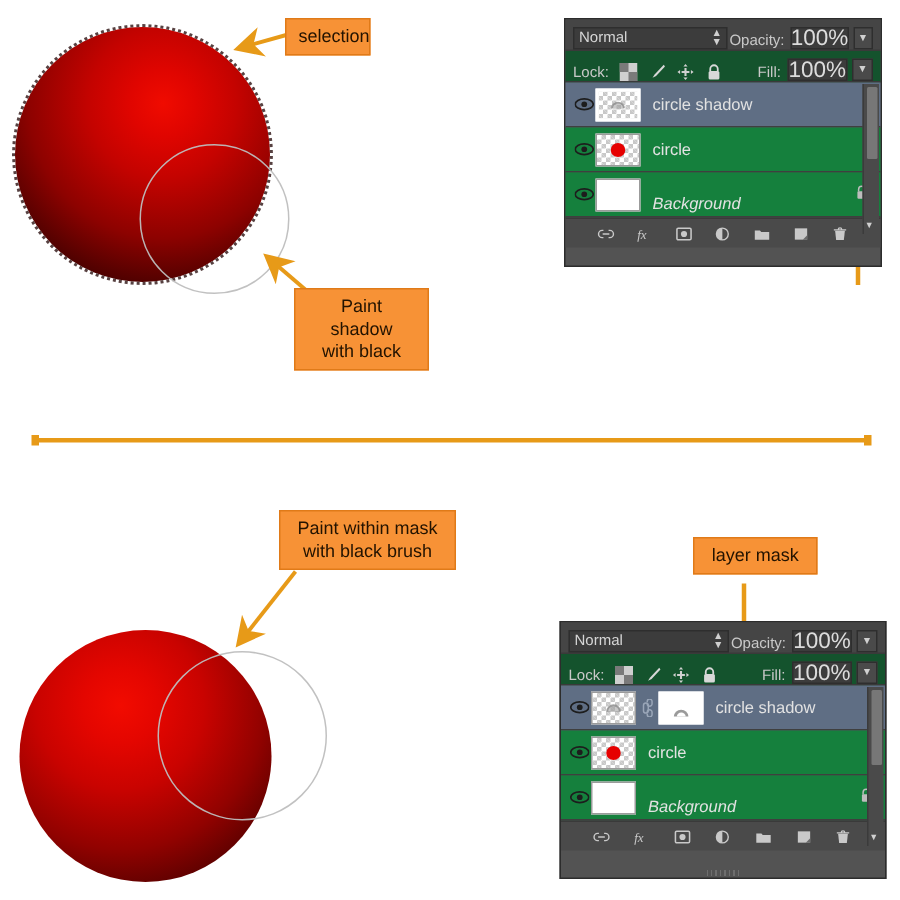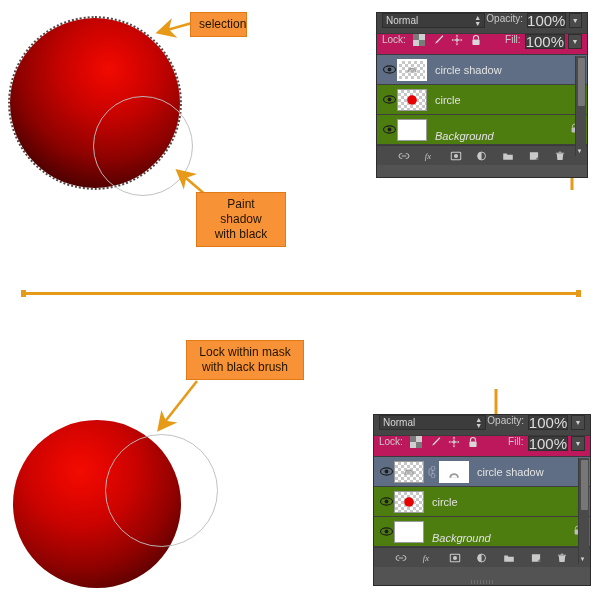--- a/index.html
+++ b/index.html
@@ -46,45 +46,45 @@
   
   .divider{position:absolute;left:22px;top:292px;width:558px;height:3px;background:#e79a18;}
   .divider .cap{position:absolute;top:-2px;width:5px;height:7px;background:#e79a18;}
   .divider .cap.l{left:-1px;} .divider .cap.r{right:-1px;}
 
   
   .panel{
     position:absolute;background:#535353;border:1px solid #2c2c2c;
     box-sizing:border-box;color:#c8c8c8;font-size:10px;
   }
-  .p-row{display:flex;align-items:flex-start;height:21px;padding:0 5px;box-sizing:border-box;}
+  .p-row{display:flex;align-items:flex-end;height:21px;padding:0 5px;box-sizing:border-box;}
   .p-topbar{background:#454545;border-bottom:1px solid #3a3a3a;}
   .blend-select{
     background:#3c3c3c;border:1px solid #2e2e2e;height:15px;width:108px;
     display:flex;align-items:center;justify-content:space-between;
     padding:0 3px;box-sizing:border-box;color:#d6d6d6;font-size:10px;
   }
   .spin{font-size:7px;line-height:6px;color:#cfcfcf;display:flex;flex-direction:column;}
   .lbl{color:#c9c9c9;font-size:10px;margin-left:1px;}
   .valbox{
     background:#3c3c3c;border:1px solid #2e2e2e;height:15px;min-width:33px;
     display:flex;align-items:center;justify-content:center;color:#dcdcdc;
     font-size:15px;margin-left:4px;box-sizing:border-box;
   }
   .caret{
     width:14px;height:15px;background:#4a4a4a;border:1px solid #2e2e2e;margin-left:3px;
     display:flex;align-items:center;justify-content:center;font-size:7px;color:#d0d0d0;box-sizing:border-box;
   }
-  .lockrow{background:#be185d;border-bottom:1px solid #3a3a3a;}
+  .lockrow{background:#14532d;border-bottom:1px solid #3a3a3a;}
   .lockicons{display:flex;align-items:center;gap:7px;margin-left:7px;}
   .ico{width:12px;height:12px;display:block;}
 
   .layer{
     display:flex;align-items:center;height:30px;
-    border-bottom:1px solid #3f3f3f;background:#4d7c0f;padding:0 4px;box-sizing:border-box;
+    border-bottom:1px solid #3f3f3f;background:#15803d;padding:0 4px;box-sizing:border-box;
   }
   .layer.sel{background:#5f6e84;}
   .eye{width:16px;display:flex;align-items:center;justify-content:center;}
   .thumb{
     width:30px;height:22px;border:1px solid #9b9b9b;box-sizing:border-box;position:relative;
     background-image:
       linear-gradient(45deg,#c8c8c8 25%,transparent 25%,transparent 75%,#c8c8c8 75%),
       linear-gradient(45deg,#c8c8c8 25%,transparent 25%,transparent 75%,#c8c8c8 75%);
     background-size:6px 6px;background-position:0 0,3px 3px;background-color:#fff;
   }
@@ -146,23 +146,24 @@
 
     <line x1="496" y1="389" x2="496" y2="478" stroke="#e79a18" stroke-width="3" marker-end="url(#ah)"></line>
   </svg>
 
   <div class="callout" style="left:190px;top:12px;width:57px;">selection</div>
 
   <div class="callout" style="left:196px;top:192px;width:90px;">Paint shadow
 with black</div>
 
 
-  <div class="callout" style="left:186px;top:340px;width:118px;">Lock within mask
+  <div class="callout" style="left:186px;top:340px;width:118px;">Paint within mask
 with black brush</div>
 
+  <div class="callout" style="left:462px;top:358px;width:83px;">layer mask</div>
 
   <div class="panel" style="left:376px;top:12px;width:212px;height:166px;">
 
     <div class="p-row p-topbar">
       <div class="blend-select">
         <span>Normal</span>
         <span class="spin">▲<br>▼</span>
       </div>
       <span class="lbl">Opacity:</span>
       <span class="valbox">100%</span>

